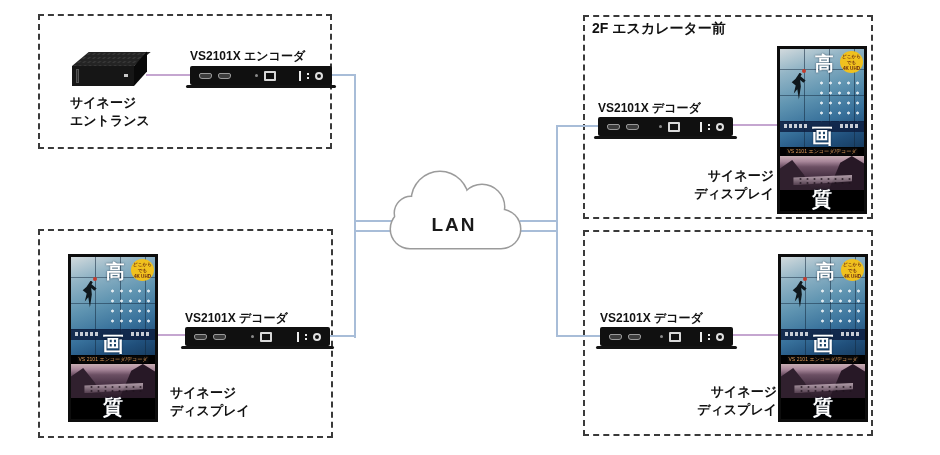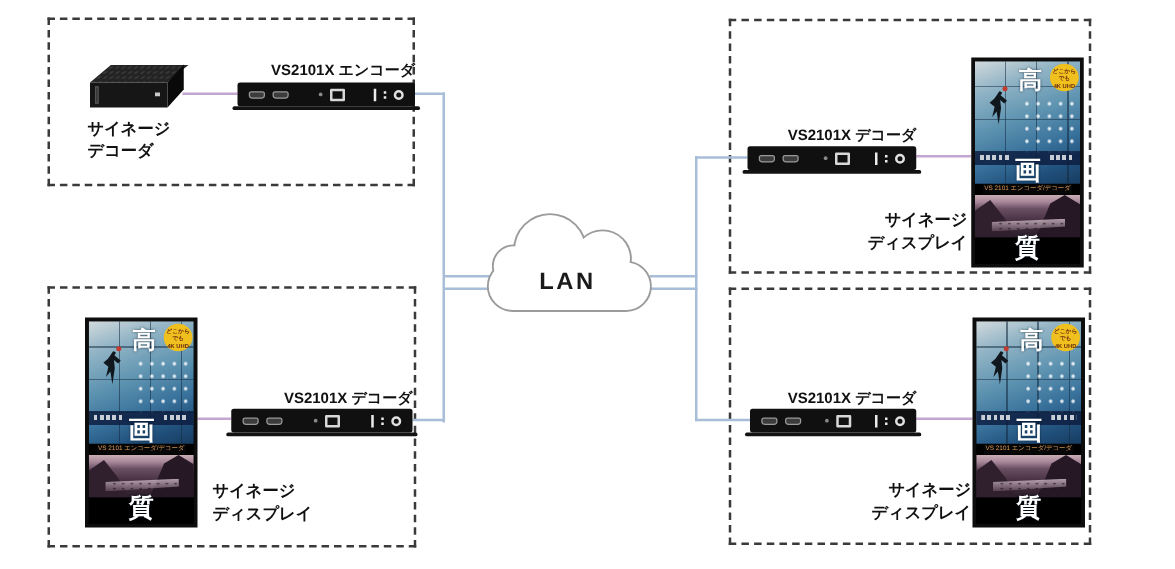--- a/index.html
+++ b/index.html
@@ -5,21 +5,21 @@
   html,body{margin:0;padding:0;background:#fff;}
   *{box-sizing:border-box;}
   .canvas{position:relative;width:940px;height:455px;background:#fff;overflow:hidden;
           font-family:"Liberation Sans","DejaVu Sans",sans-serif;color:#111;}
 
   
   .dbox{position:absolute;border:2px dashed #3a3a3a;z-index:0;background:transparent;}
 
   
   .zone-title{position:absolute;font-weight:bold;font-size:14px;white-space:nowrap;z-index:4;}
-  .dev-label{position:absolute;font-weight:bold;font-size:12px;text-align:right;white-space:nowrap;z-index:4;}
+  .dev-label{position:absolute;font-weight:bold;font-size:12px;text-align:left;white-space:nowrap;z-index:4;}
   .equip-label{position:absolute;font-weight:bold;font-size:13px;line-height:18px;z-index:4;}
   .equip-label.right{text-align:right;}
 
   
   .wire{position:absolute;z-index:1;}
   .wire.h{height:2px;}
   .wire.v{width:2px;}
   .blue{background:#a8bdd8;}
   .pink{background:#c5a6d0;}
 
@@ -97,20 +97,21 @@
 </head>
 <body>
 
 <div class="canvas">
 
   <div class="dbox" style="left:38px;top:14px;width:294px;height:135px;"></div>
   <div class="dbox" style="left:38px;top:229px;width:295px;height:209px;"></div>
   <div class="dbox" style="left:583px;top:15px;width:290px;height:204px;"></div>
   <div class="dbox" style="left:583px;top:230px;width:290px;height:206px;"></div>
 
+  <div class="zone-title" style="left:592px;top:20px;">2F エスカレーター前</div>
 
   <div class="wire h blue" style="left:332px;top:74px;width:24px;"></div>
   <div class="wire v blue" style="left:354px;top:74px;height:264px;"></div>
   <div class="wire h blue" style="left:356px;top:220px;width:38px;"></div>
   <div class="wire h blue" style="left:356px;top:230px;width:38px;"></div>
   <div class="wire h blue" style="left:330px;top:335px;width:26px;"></div>
   <div class="wire h blue" style="left:520px;top:220px;width:38px;"></div>
   <div class="wire h blue" style="left:520px;top:230px;width:38px;"></div>
   <div class="wire v blue" style="left:556px;top:125px;height:212px;"></div>
   <div class="wire h blue" style="left:556px;top:125px;width:42px;"></div>
@@ -139,21 +140,21 @@
 
   <div class="player" style="left:72px;top:50px;">
     <div class="p-top"></div>
     <div class="p-side"></div>
     <div class="p-front"></div>
     <div class="p-vent"></div>
     <div class="p-led"></div>
   </div>
   <div class="equip-label" style="left:70px;top:94px;">
     <div>サイネージ</div>
-    <div>デコーダ</div>
+    <div>エントランス</div>
   </div>
 
   <div class="dev-label" style="left:190px;top:48px;width:142px;">VS2101X エンコーダ</div>
   <div class="device" style="left:190px;top:66px;width:142px;">
     <span class="pgroup">
         <i class="hdmi"></i>
         <i class="hdmi"></i>
       </span>
     <span class="pgroup">
         <i class="pdot"></i>

